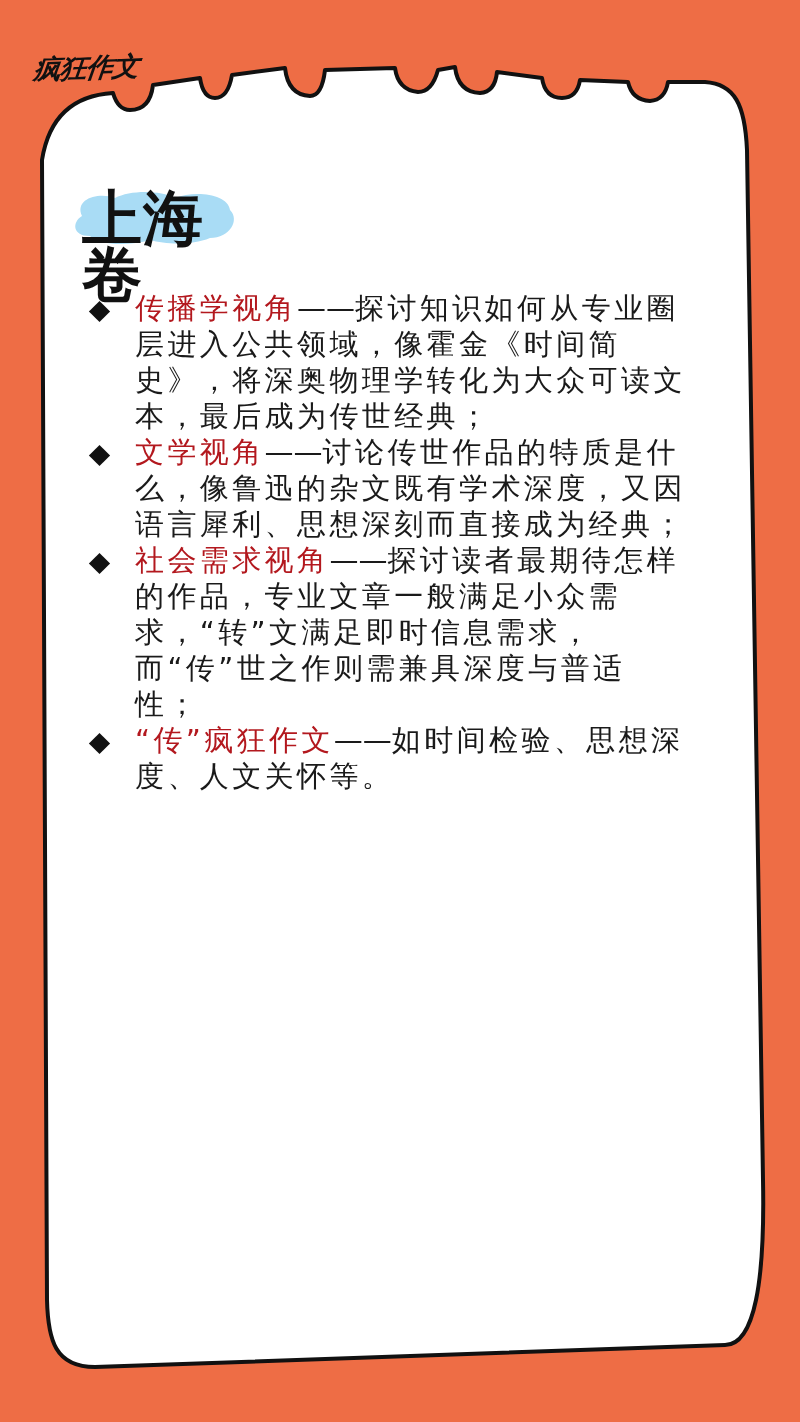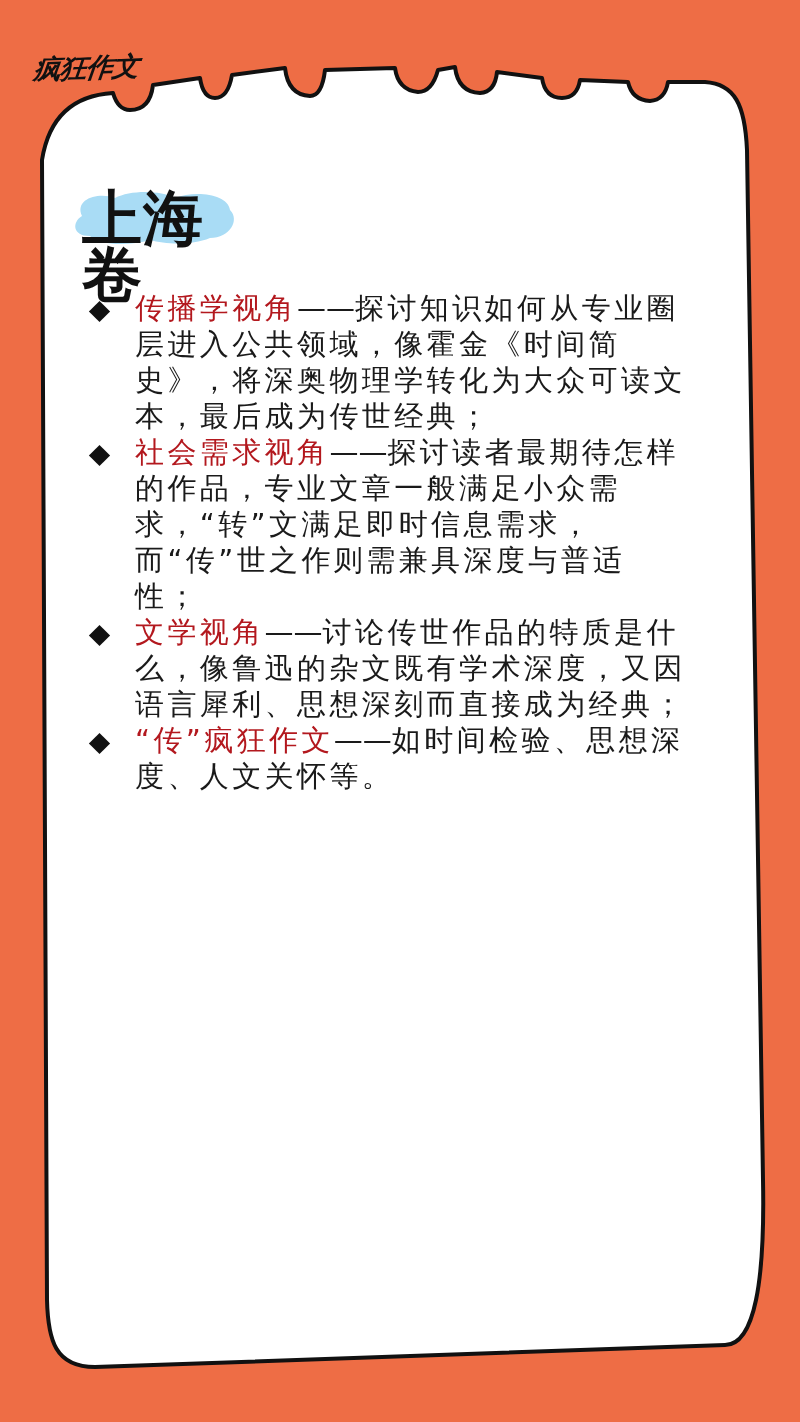--- a/index.html
+++ b/index.html
@@ -74,23 +74,23 @@
   <div class="title">上海卷</div>
 </div>
 
 <ul class="list">
   <li class="item">
     <span class="bullet"></span>
     <span class="key">传播学视角</span><span class="dash">——</span><span>探讨知识如何从专业圈层进入公共领域，像霍金《时间简史》，将深奥物理学转化为大众可读文本，最后成为传世经典；</span>
   </li>
   <li class="item">
     <span class="bullet"></span>
-    <span class="key">社会需求视角</span><span class="dash">——</span><span>探讨读者最期待怎样的作品，专业文章一般满足小众需求，“转”文满足即时信息需求，而“传”世之作则需兼具深度与普适性；</span>
+    <span class="key">文学视角</span><span class="dash">——</span><span>讨论传世作品的特质是什么，像鲁迅的杂文既有学术深度，又因语言犀利、思想深刻而直接成为经典；</span>
   </li>
   <li class="item">
     <span class="bullet"></span>
-    <span class="key">文学视角</span><span class="dash">——</span><span>讨论传世作品的特质是什么，像鲁迅的杂文既有学术深度，又因语言犀利、思想深刻而直接成为经典；</span>
+    <span class="key">社会需求视角</span><span class="dash">——</span><span>探讨读者最期待怎样的作品，专业文章一般满足小众需求，“转”文满足即时信息需求，而“传”世之作则需兼具深度与普适性；</span>
   </li>
   <li class="item">
     <span class="bullet"></span>
     <span class="key">“传”疯狂作文</span><span class="dash">——</span><span>如时间检验、思想深度、人文关怀等。</span>
   </li>
 </ul>
 
 </body></html>

